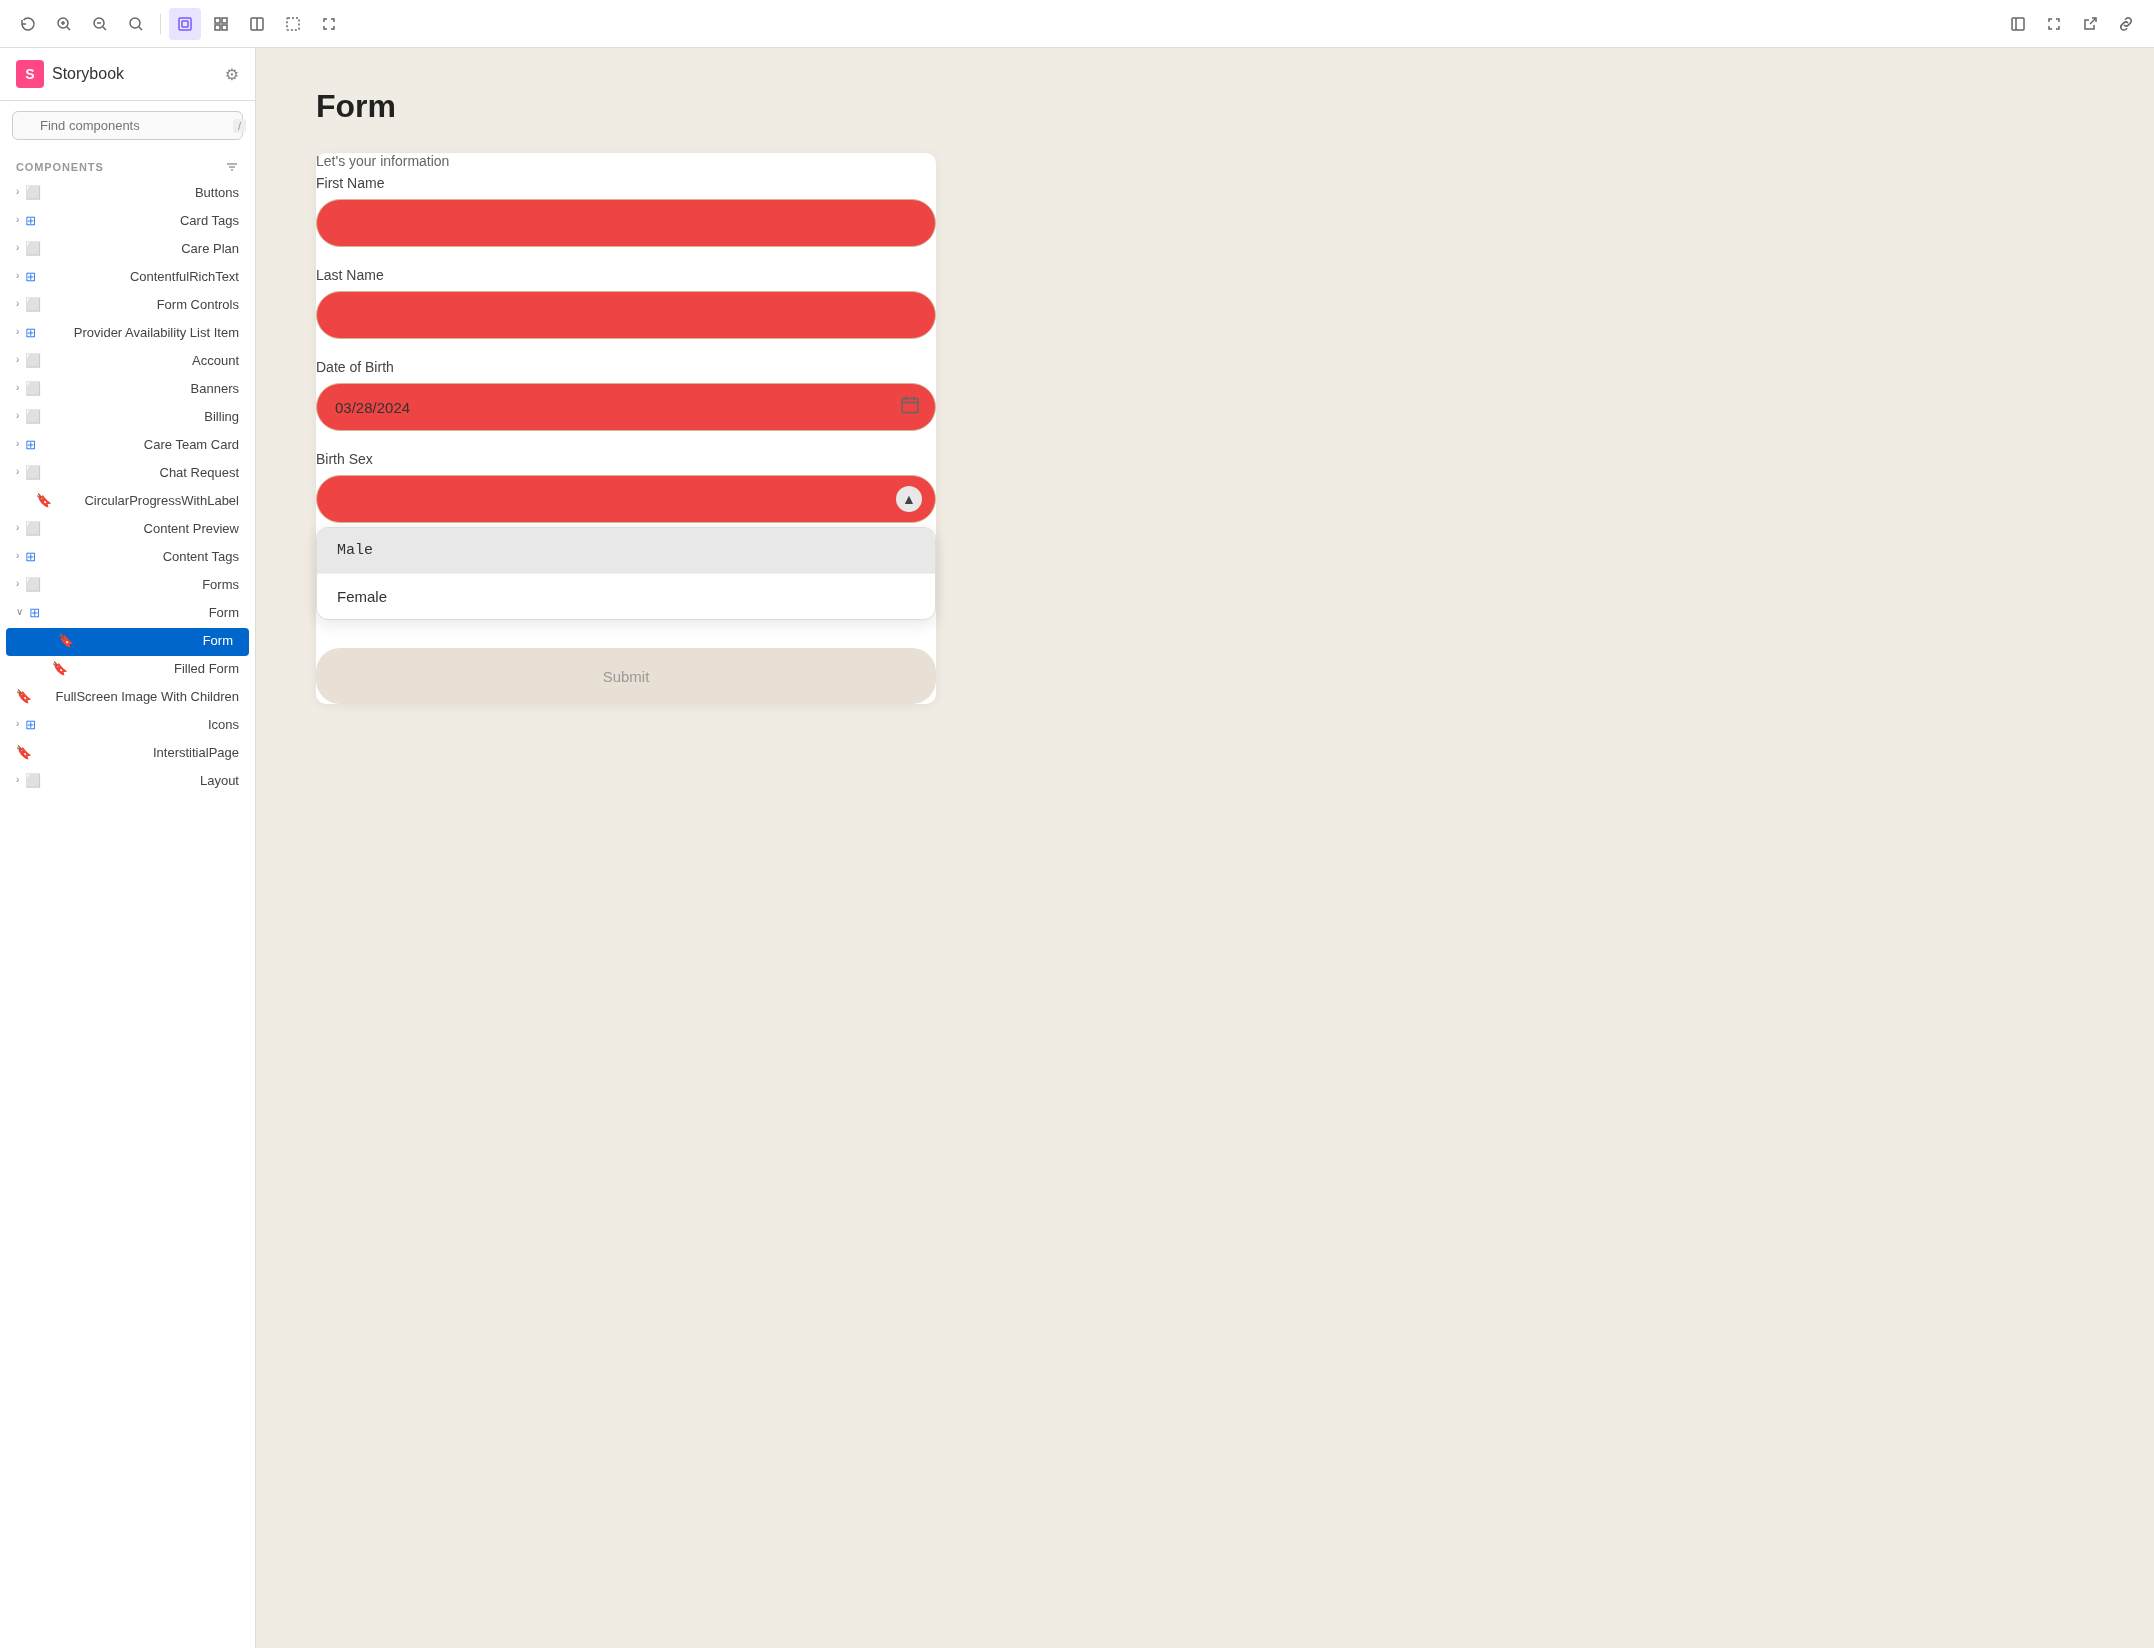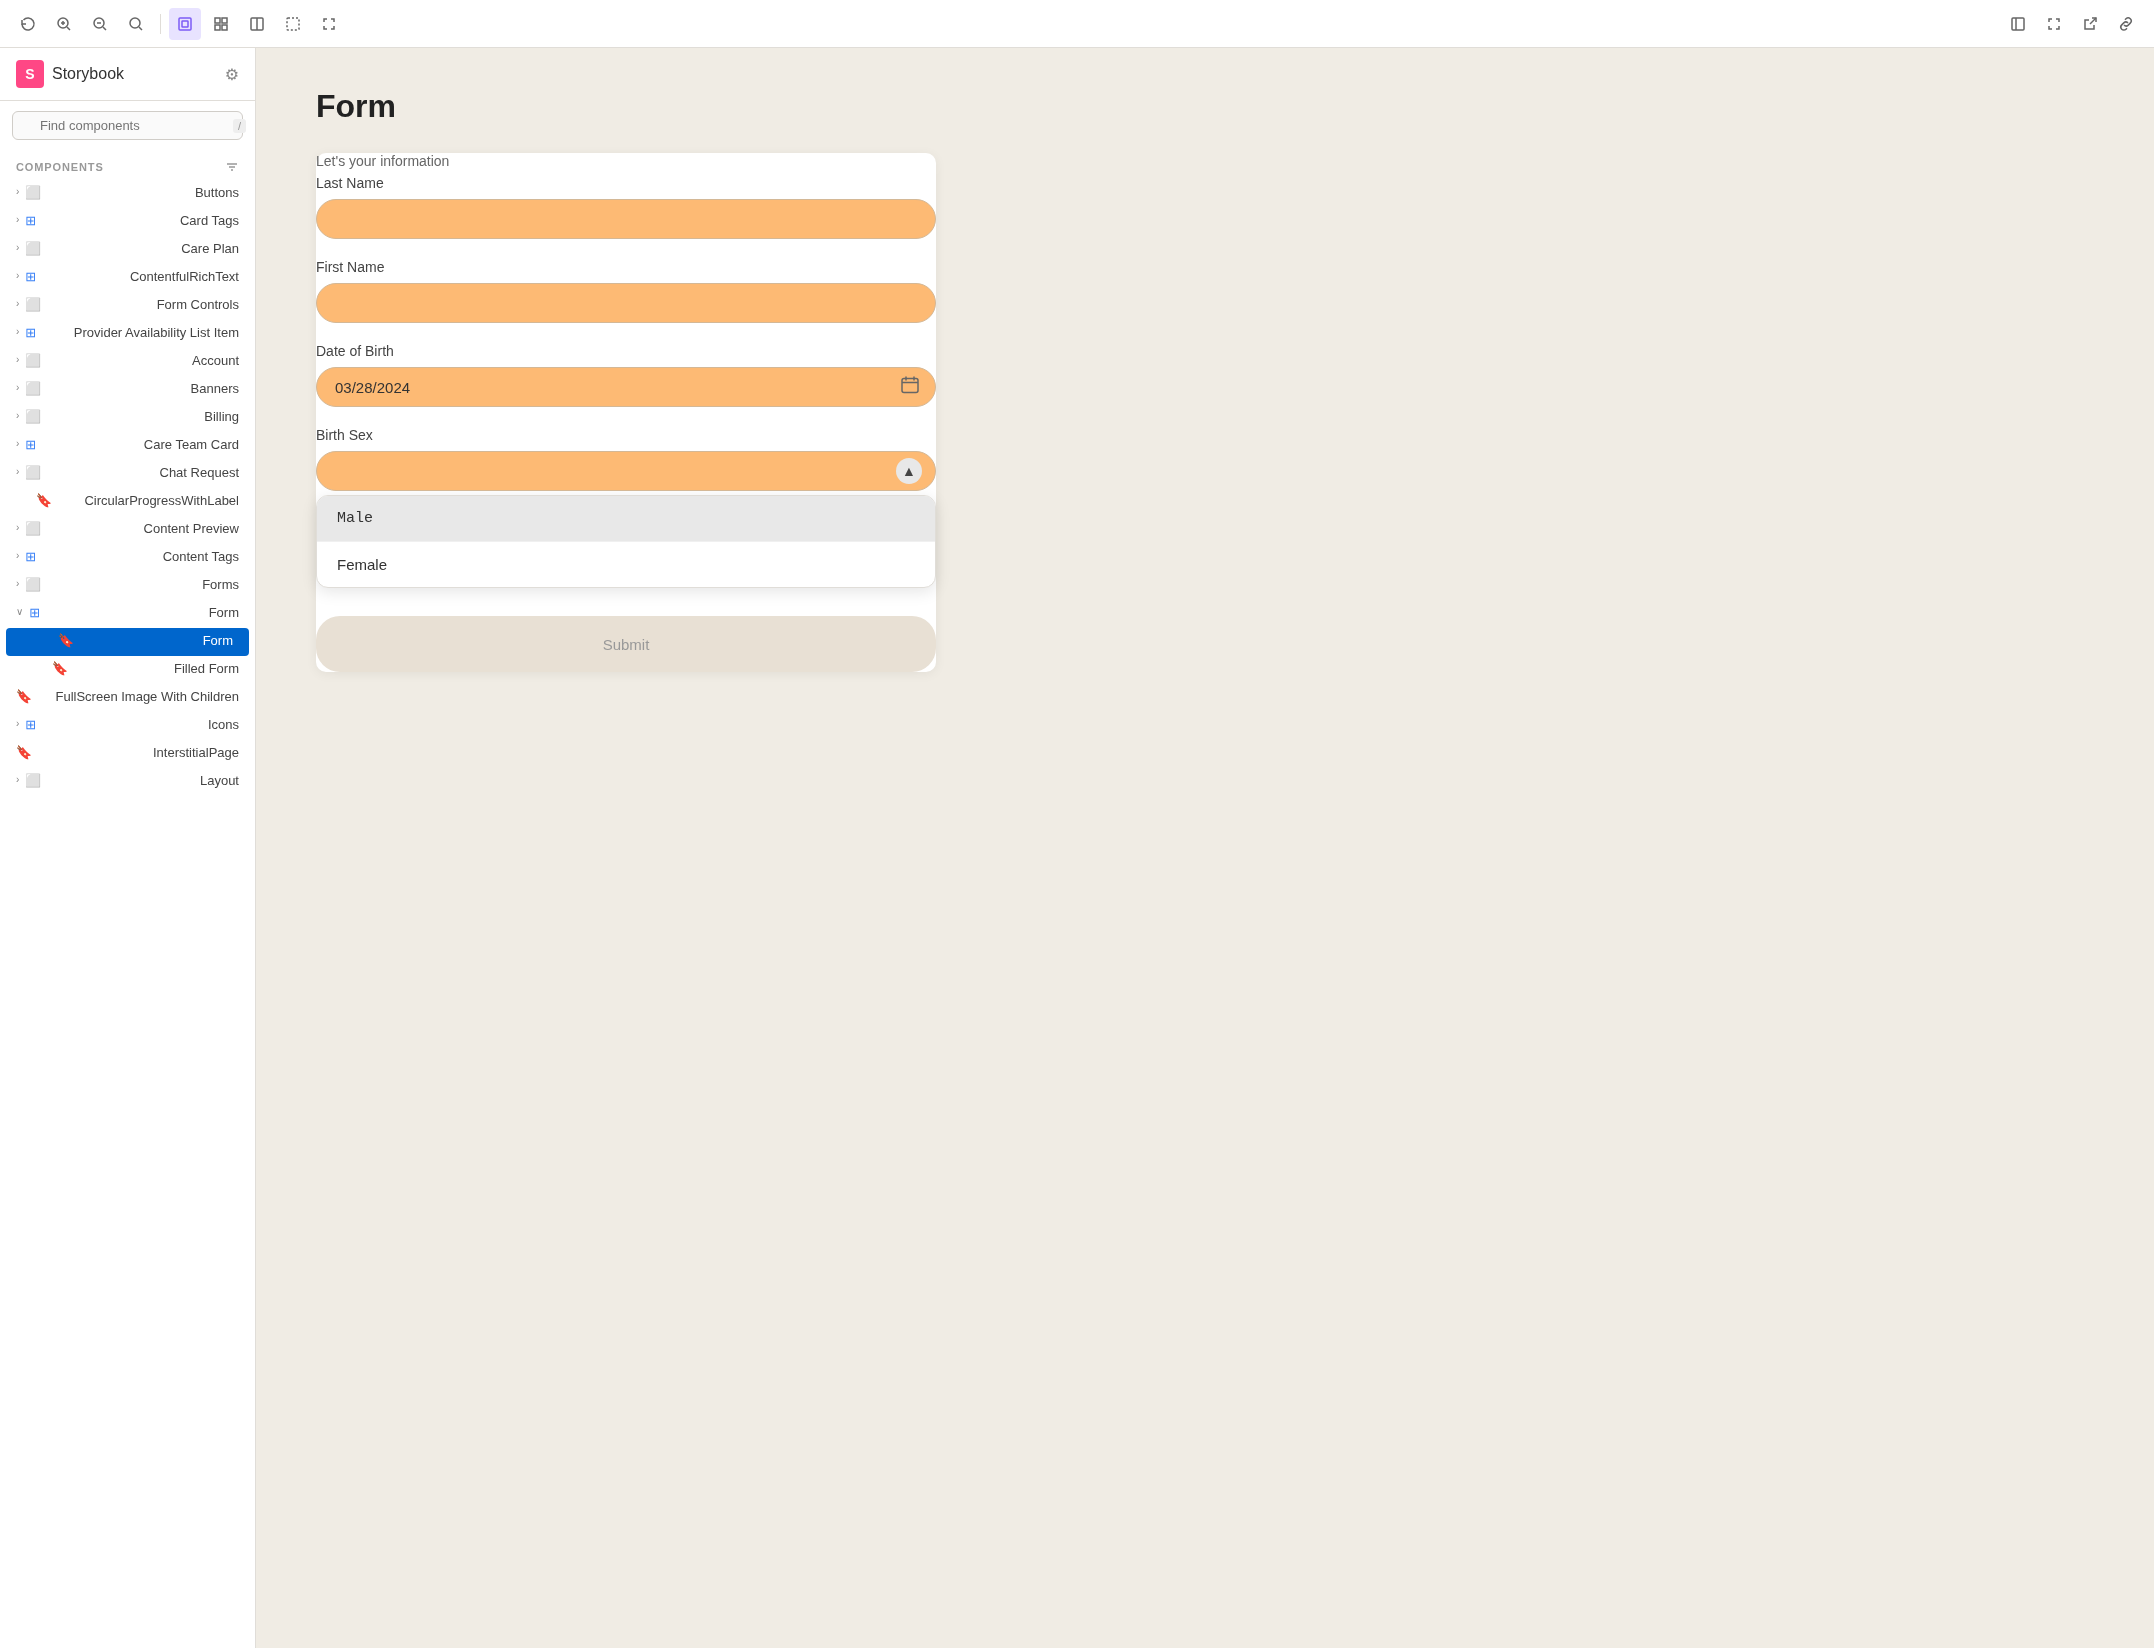--- a/index.html
+++ b/index.html
@@ -98,22 +98,22 @@
     .form-heading {
       font-size: 28px; font-weight: 700; color: #111; margin-bottom: 28px;
     }
     .form-group {
       margin-bottom: 20px;
     }
     .form-label {
       font-size: 14px; color: #444; margin-bottom: 8px; display: block;
     }
     .form-input {
-      width: 100%; height: 40px; border: 1.5px solid #d4b896; border-radius: 24px;
-      padding: 0 18px; font-size: 15px; color: #333; outline: none; background: #fdba74;
+      width: 100%; height: 48px; border: 1.5px solid #d4b896; border-radius: 24px;
+      padding: 0 18px; font-size: 15px; color: #333; outline: none; background: #ef4444;
     }
     .date-wrapper {
       position: relative;
     }
     .date-wrapper .form-input {
       padding-right: 48px;
     }
     .calendar-icon {
       position: absolute; right: 16px; top: 50%; transform: translateY(-50%);
       color: #666; font-size: 18px; cursor: pointer;
@@ -383,26 +383,26 @@
     </div>
   </div>
 
   <div class="content-area">
     <h1 class="page-title">Form</h1>
 
     <div class="form-card">
       <p class="form-subtitle">Let's your information</p>
 
       <div class="form-group">
+        <label class="form-label">First Name</label>
+        <input class="form-input" type="text" style="">
+      </div>
+
+      <div class="form-group">
         <label class="form-label">Last Name</label>
-        <input class="form-input" type="text" style="">
-      </div>
-
-      <div class="form-group">
-        <label class="form-label">First Name</label>
         <input class="form-input" type="text" style="">
       </div>
 
       <div class="form-group">
         <label class="form-label">Date of Birth</label>
         <div class="date-wrapper">
           <input class="form-input" type="text" value="03/28/2024" style="">
           <span class="calendar-icon">
             <svg width="20" height="20" viewBox="0 0 20 20" fill="none" stroke="#666" stroke-width="1.5">
                 <rect x="2" y="4" width="16" height="14" rx="2"></rect>

